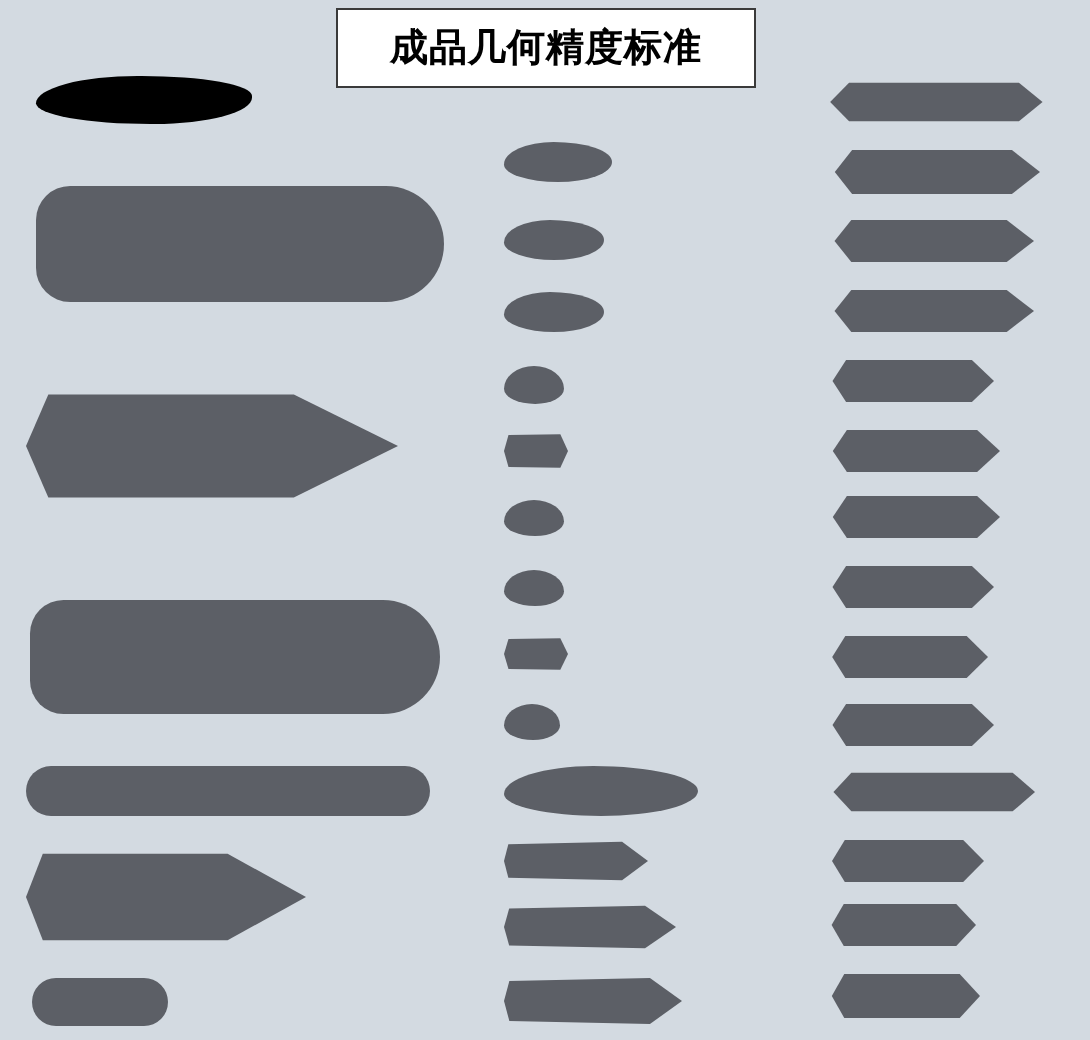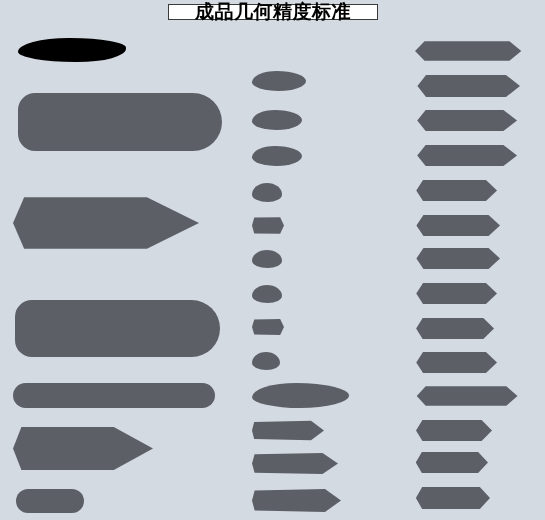--- a/index.html
+++ b/index.html
@@ -81,21 +81,21 @@
   }
   .sh-twin {
     border-radius: 46% 54% 50% 50% / 56% 50% 50% 44%;
   }
 </style>
 </head>
 <body>
 
 <div id="page" style="background: rgb(211, 218, 225);">
 
-  <div class="title-box" style="left: 168px; top: 4px; width: 210px; height: 16px; background: rgb(255, 255, 255); border-color: rgb(58, 58, 58);">
+  <div class="title-box" style="left: 168px; top: 4px; width: 210px; height: 40px; background: rgb(255, 255, 255); border-color: rgb(58, 58, 58);">
     <span class="title-text" style="font-size: 19px;">成品几何精度标准</span>
   </div>
 
   <div id="blob-layer">
       <div class="blob sh-blobby black" style="left: 18px; top: 38px; width: 108px; height: 24px; background: rgb(0, 0, 0);"></div>
       <div class="blob sh-slab" style="left: 18px; top: 93px; width: 204px; height: 58px; background: rgb(92, 95, 102);"></div>
       <div class="blob sh-pent" style="left: 13px; top: 195px; width: 186px; height: 56px; background: rgb(92, 95, 102);"></div>
       <div class="blob sh-slab" style="left: 15px; top: 300px; width: 205px; height: 57px; background: rgb(92, 95, 102);"></div>
       <div class="blob sh-pill" style="left: 13px; top: 383px; width: 202px; height: 25px; background: rgb(92, 95, 102);"></div>
       <div class="blob sh-pent" style="left: 13px; top: 425px; width: 140px; height: 47px; background: rgb(92, 95, 102);"></div>

